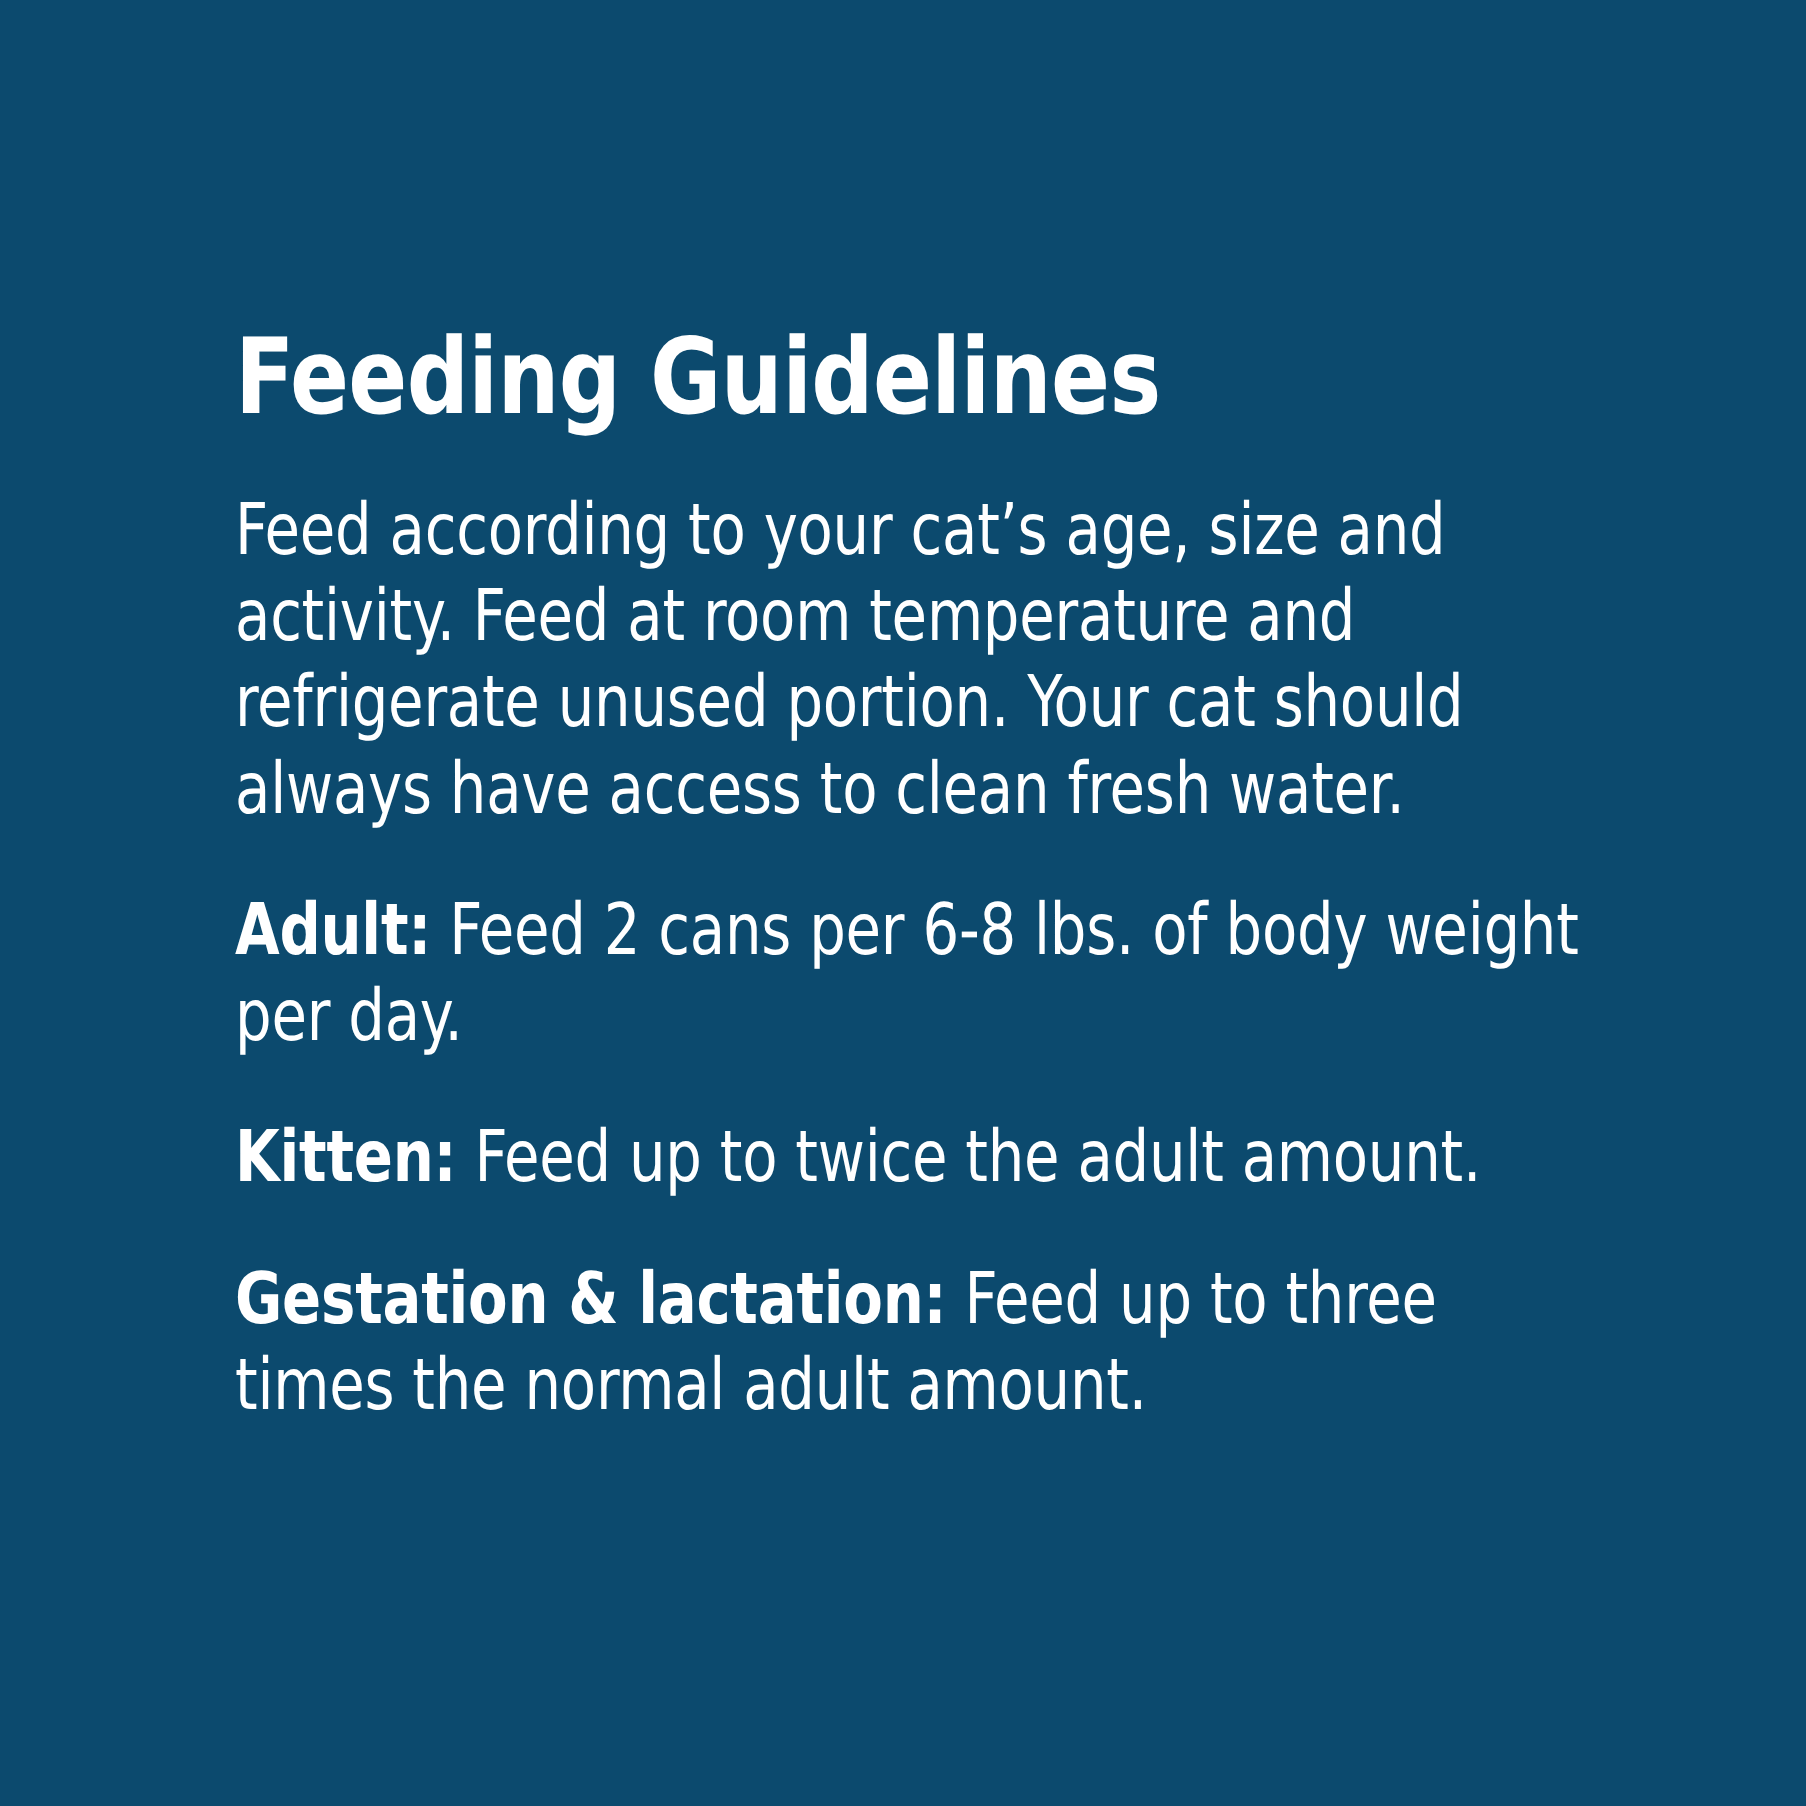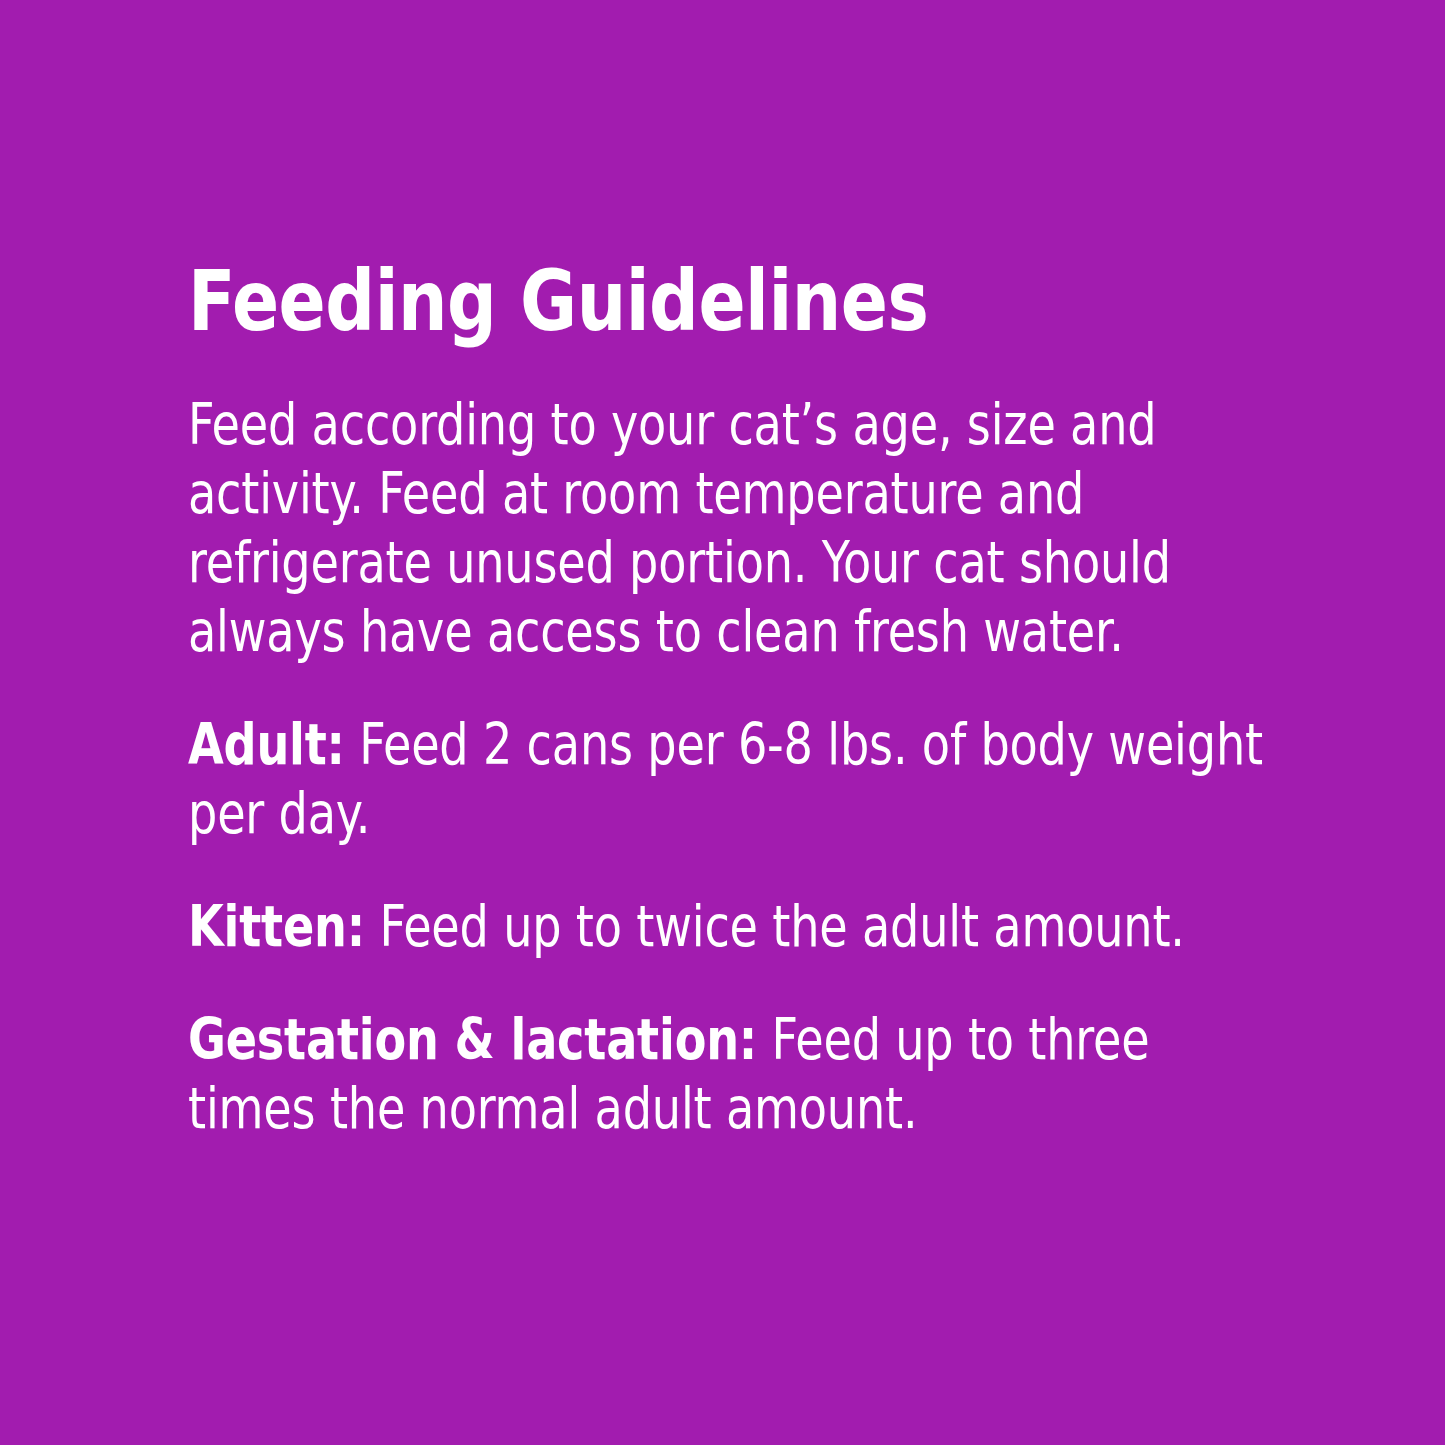--- a/index.html
+++ b/index.html
@@ -66,21 +66,21 @@
     margin-bottom: 0;
   }
 
   .label {
     font-weight: 700;
   }
 </style>
 </head>
 <body style="background: rgb(250, 171, 33);">
 
-<div id="panel" style="background: #a21caf;">
+<div id="panel" style="background: #0c4a6e;">
   <div id="content">
 
     <h1 id="guidelines-title" style="color: rgb(255, 255, 255);">Feeding Guidelines</h1>
 
     <p class="para" style="color: rgb(255, 255, 255);">Feed according to your cat’s age, size and activity. Feed at room temperature and refrigerate unused portion. Your cat should always have access to clean fresh water.</p>
 
     <p class="para" style="color: rgb(255, 255, 255);"><span class="label">Adult:</span><span> Feed 2 cans per 6-8 lbs. of body weight per day.</span></p>
 
     <p class="para" style="color: rgb(255, 255, 255);"><span class="label">Kitten:</span><span> Feed up to twice the adult amount.</span></p>
 

